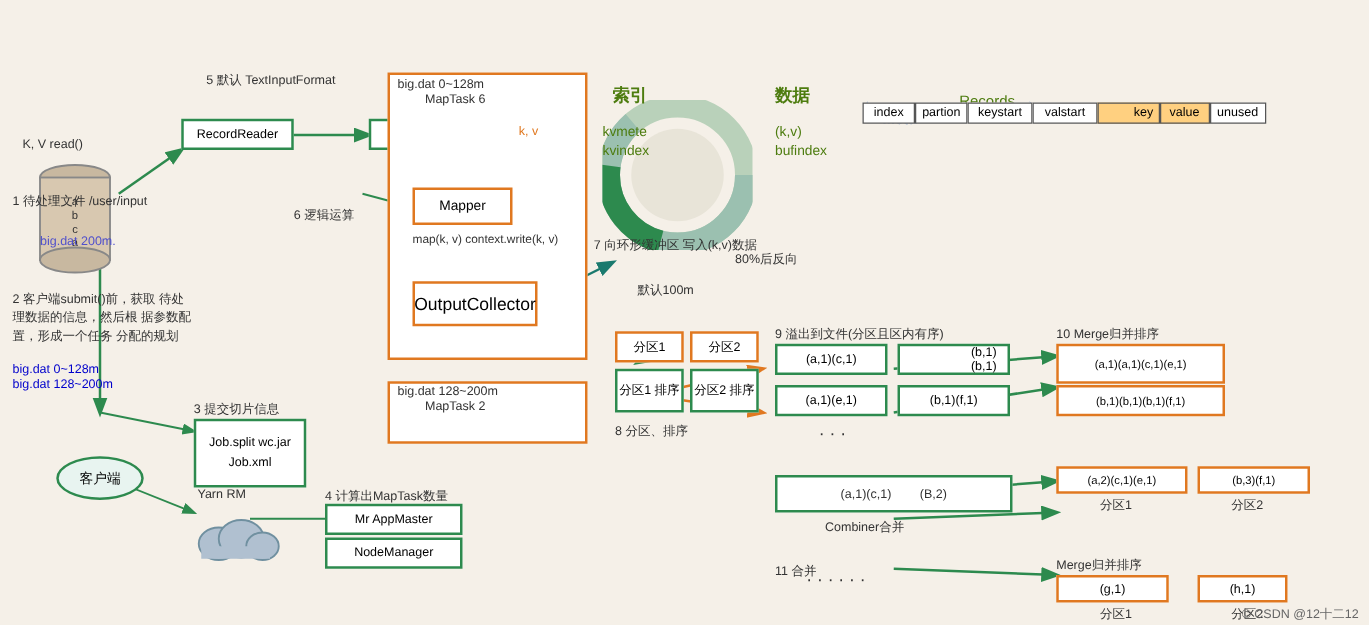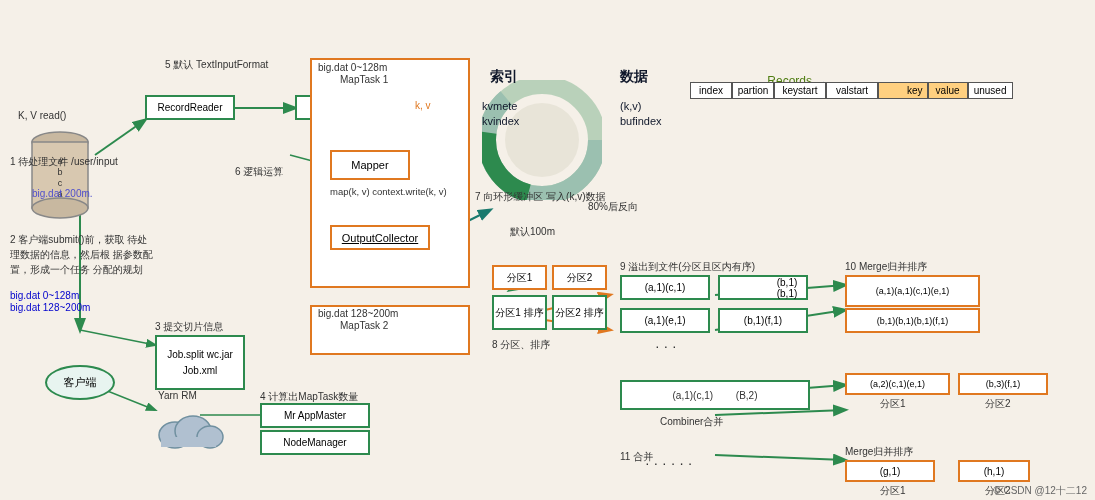--- a/index.html
+++ b/index.html
@@ -27,21 +27,21 @@
       text-align: center;
       font-size: 11px;
     }
     .box-green { border-color: #2d8a4e; }
     .box-orange { border-color: #e07820; }
     .label {
       position: absolute;
       font-size: 10px;
       color: #333;
     }
-    .label-red { color: #0f172a; }
+    .label-red { color: #4d7c0f; }
     .label-blue { color: #0000cc; }
     .cylinder {
       position: absolute;
       display: flex;
       align-items: center;
       justify-content: center;
       flex-direction: column;
       font-size: 10px;
       color: #333;
     }
@@ -190,30 +190,30 @@
   <div class="label" style="left:165px; top:58px; font-size:10px; line-height:1.4;">5 默认
 TextInputFormat</div>
 
   <div class="box box-green" style="left:145px; top:95px; width:90px; height:25px; font-size:10px;">RecordReader</div>
 
   <div class="box box-green" style="left:295px; top:95px; width:90px; height:25px; font-size:10px;">InputFormat</div>
 
   <div class="box box-orange" style="left:310px; top:58px; width:160px; height:230px;">
   </div>
   <div class="label" style="left:318px; top:62px; font-size:10px;">big.dat 0~128m</div>
-  <div class="label" style="left:340px; top:74px; font-size:10px;">MapTask 1</div>
+  <div class="label" style="left:340px; top:74px; font-size:10px;">MapTask 6</div>
 
   <div class="label" style="left:415px; top:100px; color:#e07820;">k, v</div>
 
   <div class="box box-orange" style="left:330px; top:150px; width:80px; height:30px; font-size:11px;">Mapper</div>
 
   <div class="label" style="left:330px; top:185px; font-size:9.5px; line-height:1.4;">map(k, v)
 context.write(k, v)</div>
 
-  <div class="box box-orange" style="left:330px; top:225px; width:100px; height:25px; font-size:11px;text-decoration:underline;">OutputCollector</div>
+  <div class="box box-orange" style="left:330px; top:225px; width:100px; height:36px; font-size:14px;">OutputCollector</div>
 
   <div class="label" style="left:235px; top:165px;">6 逻辑运算</div>
 
   <div class="box box-orange" style="left:310px; top:305px; width:160px; height:50px;">
   </div>
   <div class="label" style="left:318px; top:308px; font-size:10px;">big.dat 128~200m</div>
   <div class="label" style="left:340px; top:320px; font-size:10px;">MapTask 2</div>
 
   <div style="position:absolute; left:482px; top:80px;">
     <svg width="120" height="120">

